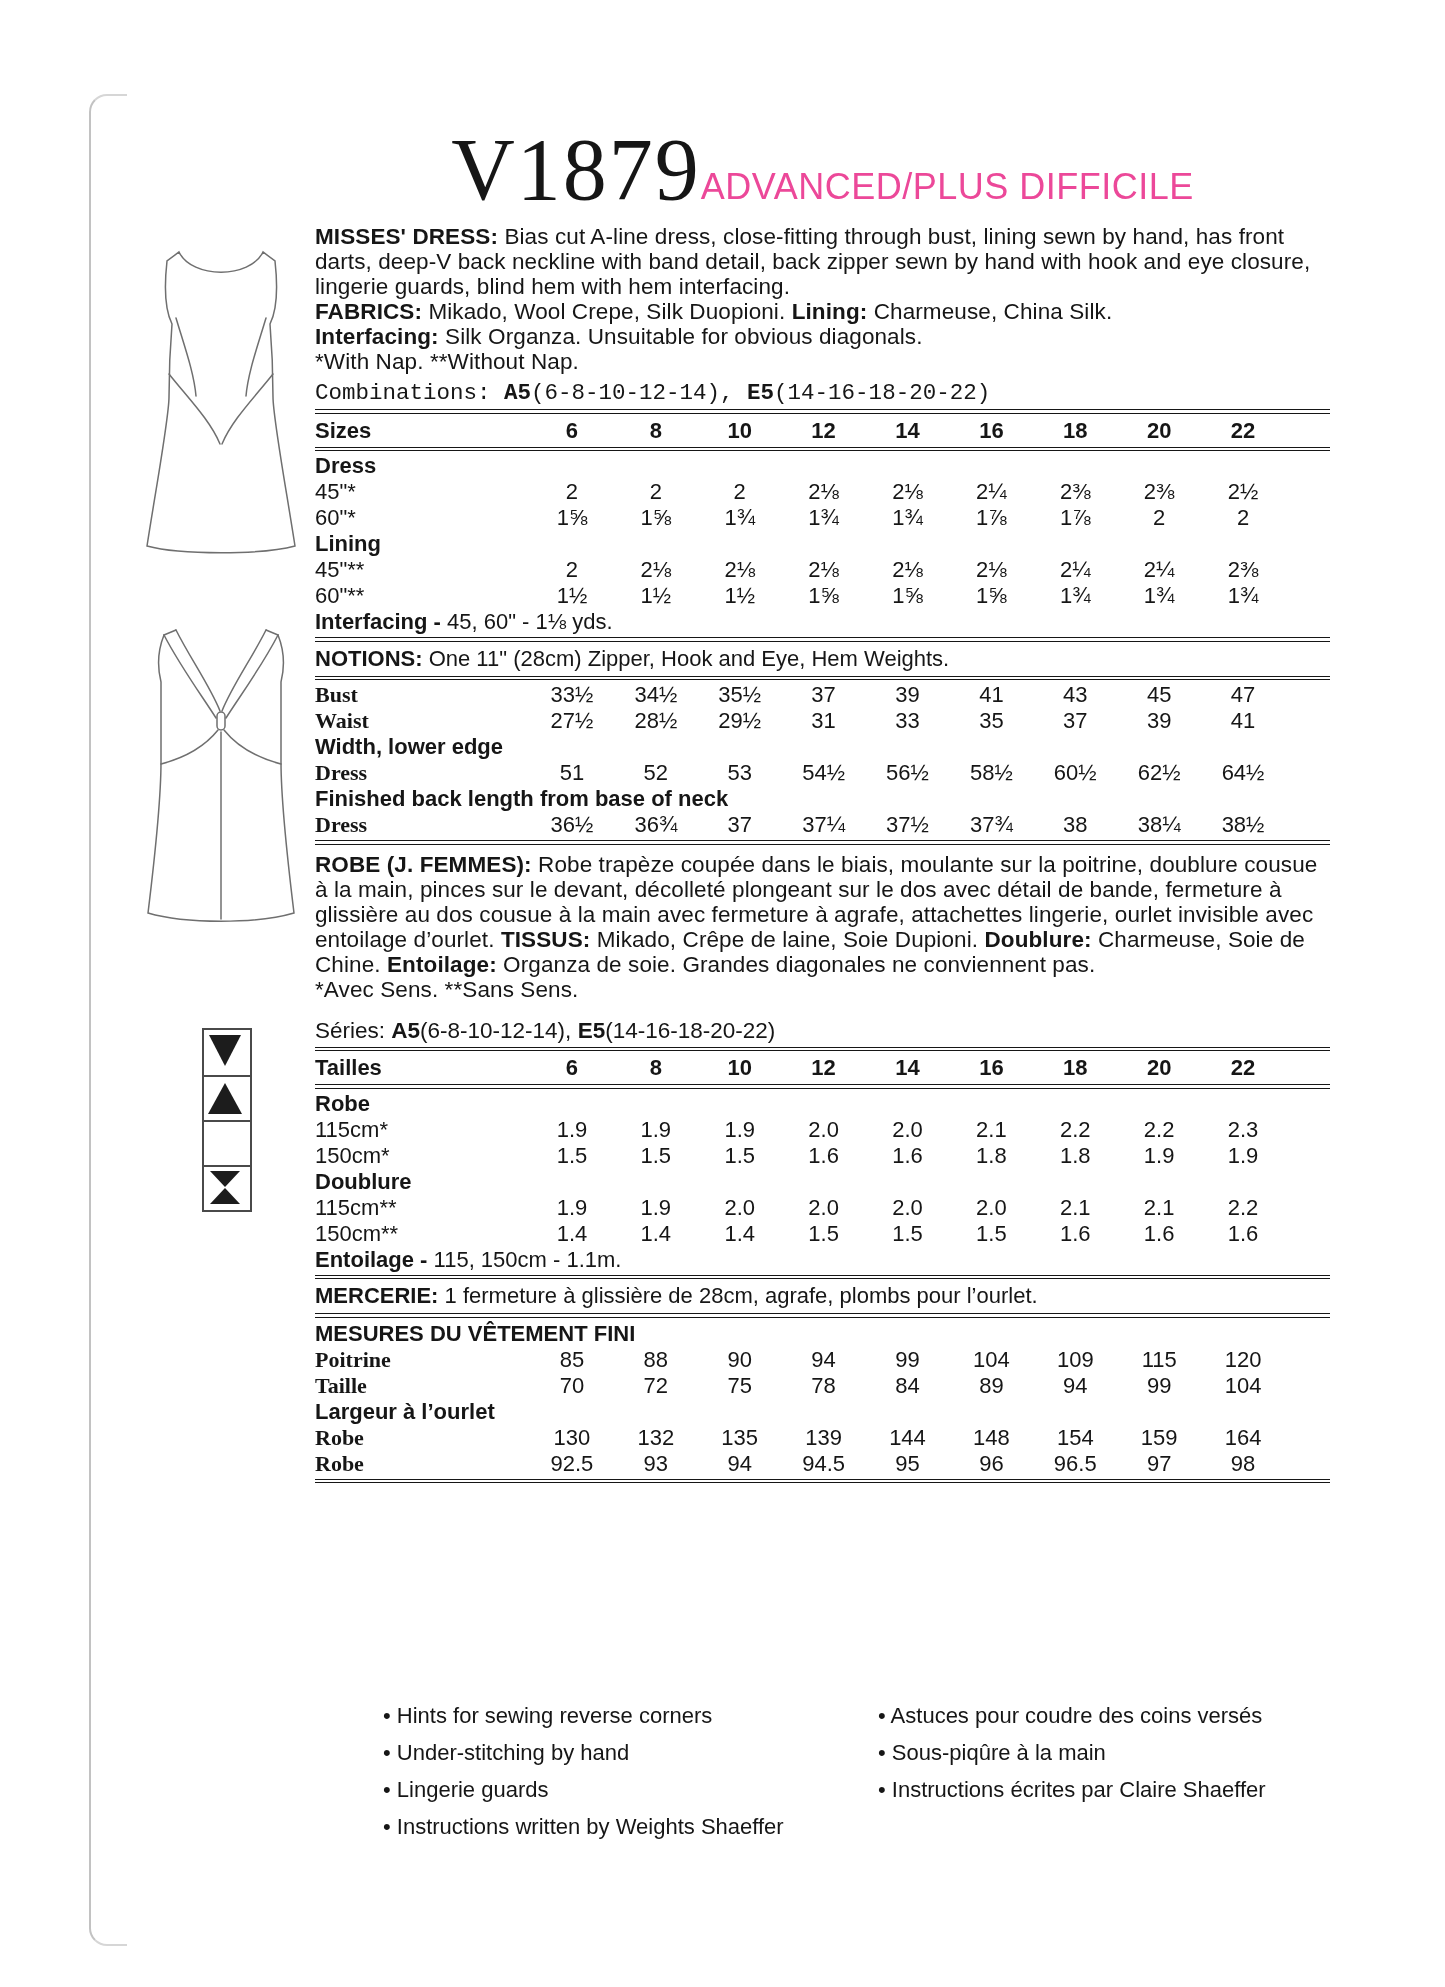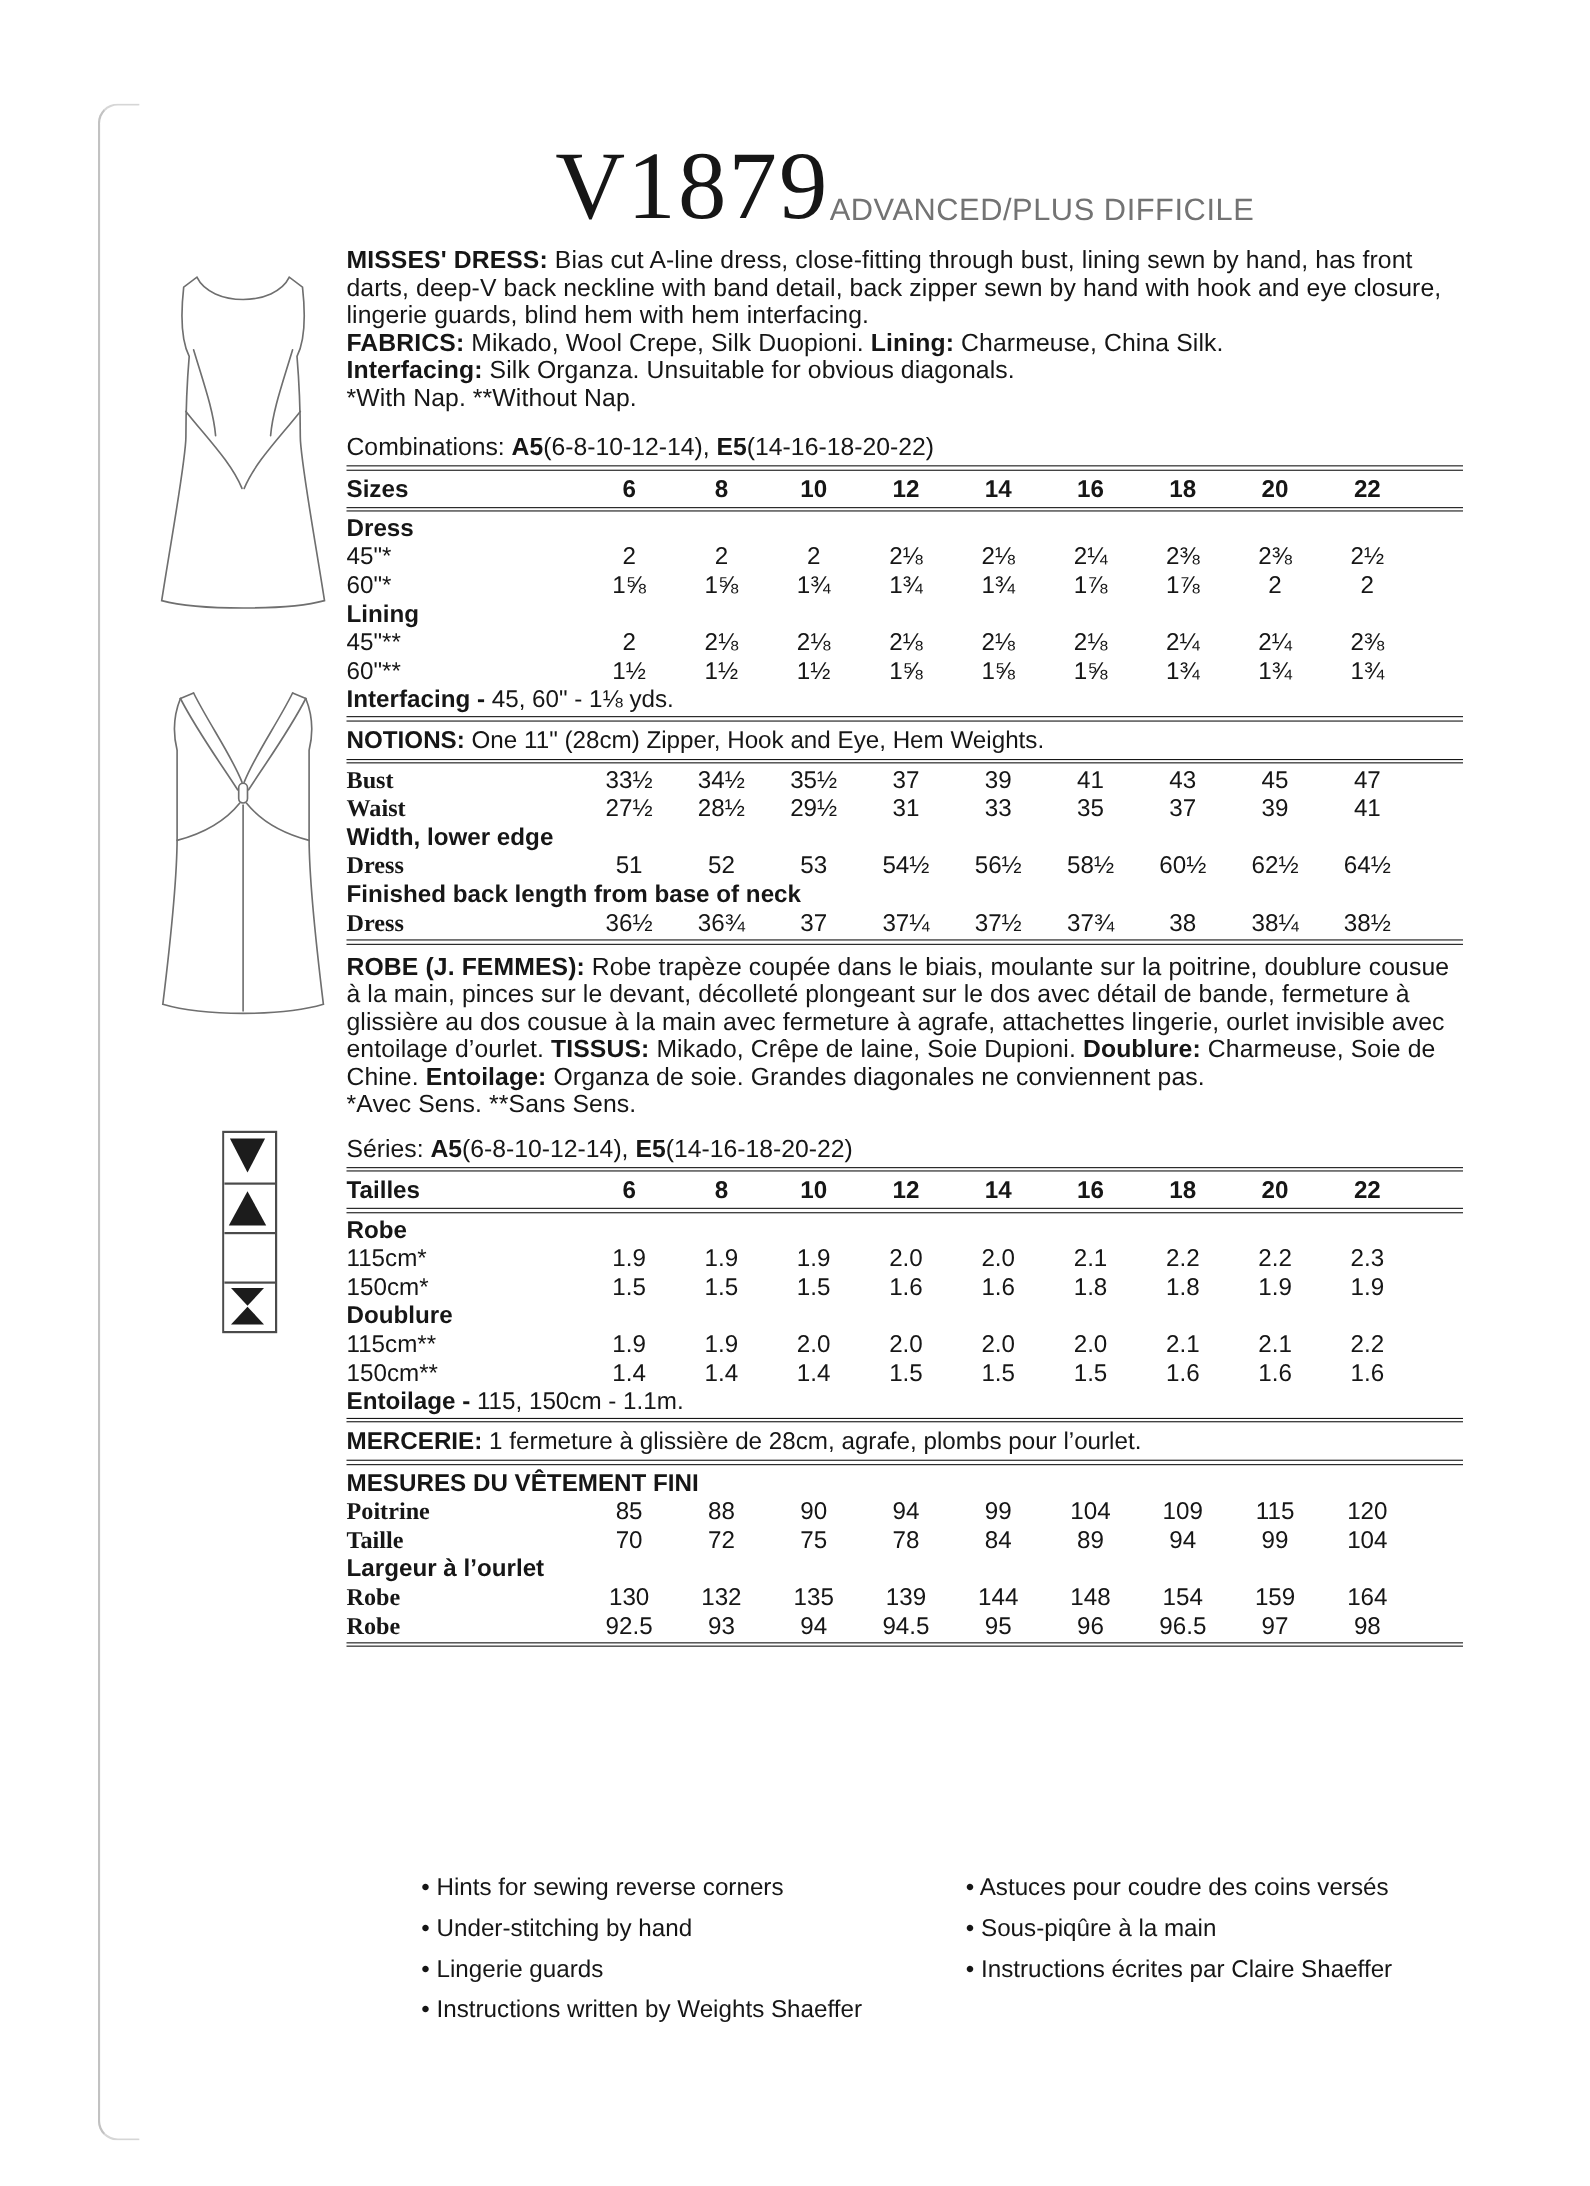--- a/index.html
+++ b/index.html
@@ -19,26 +19,26 @@
   .art svg path, .art svg rect{fill:none;stroke:#6f6f6f;stroke-width:1.5;stroke-linecap:round;}
   
   .nap-symbols{position:absolute;left:202px;top:1028px;width:46px;border:2px solid #4a4a4a;}
   .nap-box{width:46px;height:45px;border-top:2px solid #4a4a4a;box-sizing:border-box;background:#fff;}
   .nap-box:first-child{border-top:none;}
   .nap-box svg polygon{fill:#1c1c1c;}
   
   .main{position:absolute;left:315px;top:124px;width:1015px;}
   .title-row{display:flex;justify-content:center;align-items:flex-end;height:84px;}
   .pattern-number{font-family:"Liberation Serif", serif;font-weight:400;font-size:88px;line-height:0.86;letter-spacing:2px;}
-  .difficulty{font-size:28px;line-height:1;letter-spacing:0.5px;padding-bottom:3px;color:#737373;}
+  .difficulty{font-size:36px;line-height:1;letter-spacing:0.5px;padding-bottom:3px;color:#ec4899;}
   .para{font-size:22.5px;line-height:25px;letter-spacing:0.1px;margin:0;}
   .desc-en{margin-top:16px;}
   .desc-fr{margin-top:7px;}
   .combo{font-size:22.5px;line-height:24px;margin:0;}
-  .combo-en{margin-top:21px;margin-bottom:4px;}
+  .combo-en{margin-top:7px;margin-bottom:4px;font-family:Liberation Mono, monospace;}
   .combo-fr{margin-top:17px;margin-bottom:4px;}
   .rule{height:2.5px;border-top:1.6px solid #161616;border-bottom:1.6px solid #161616;margin:2px 0;}
   .trow{display:grid;grid-template-columns:215px repeat(9,1fr);padding-right:45px;
         font-size:22px;line-height:26px;}
   .trow .cell{text-align:center;}
   .thead{font-weight:700;padding-top:2px;padding-bottom:1px;}
   .rlabel{text-align:left;}
   .bold{font-weight:700;font-family:Liberation Serif, serif;}
   .sec{font-weight:700;font-size:22px;line-height:26px;}
   .note{font-size:22px;line-height:26px;}

